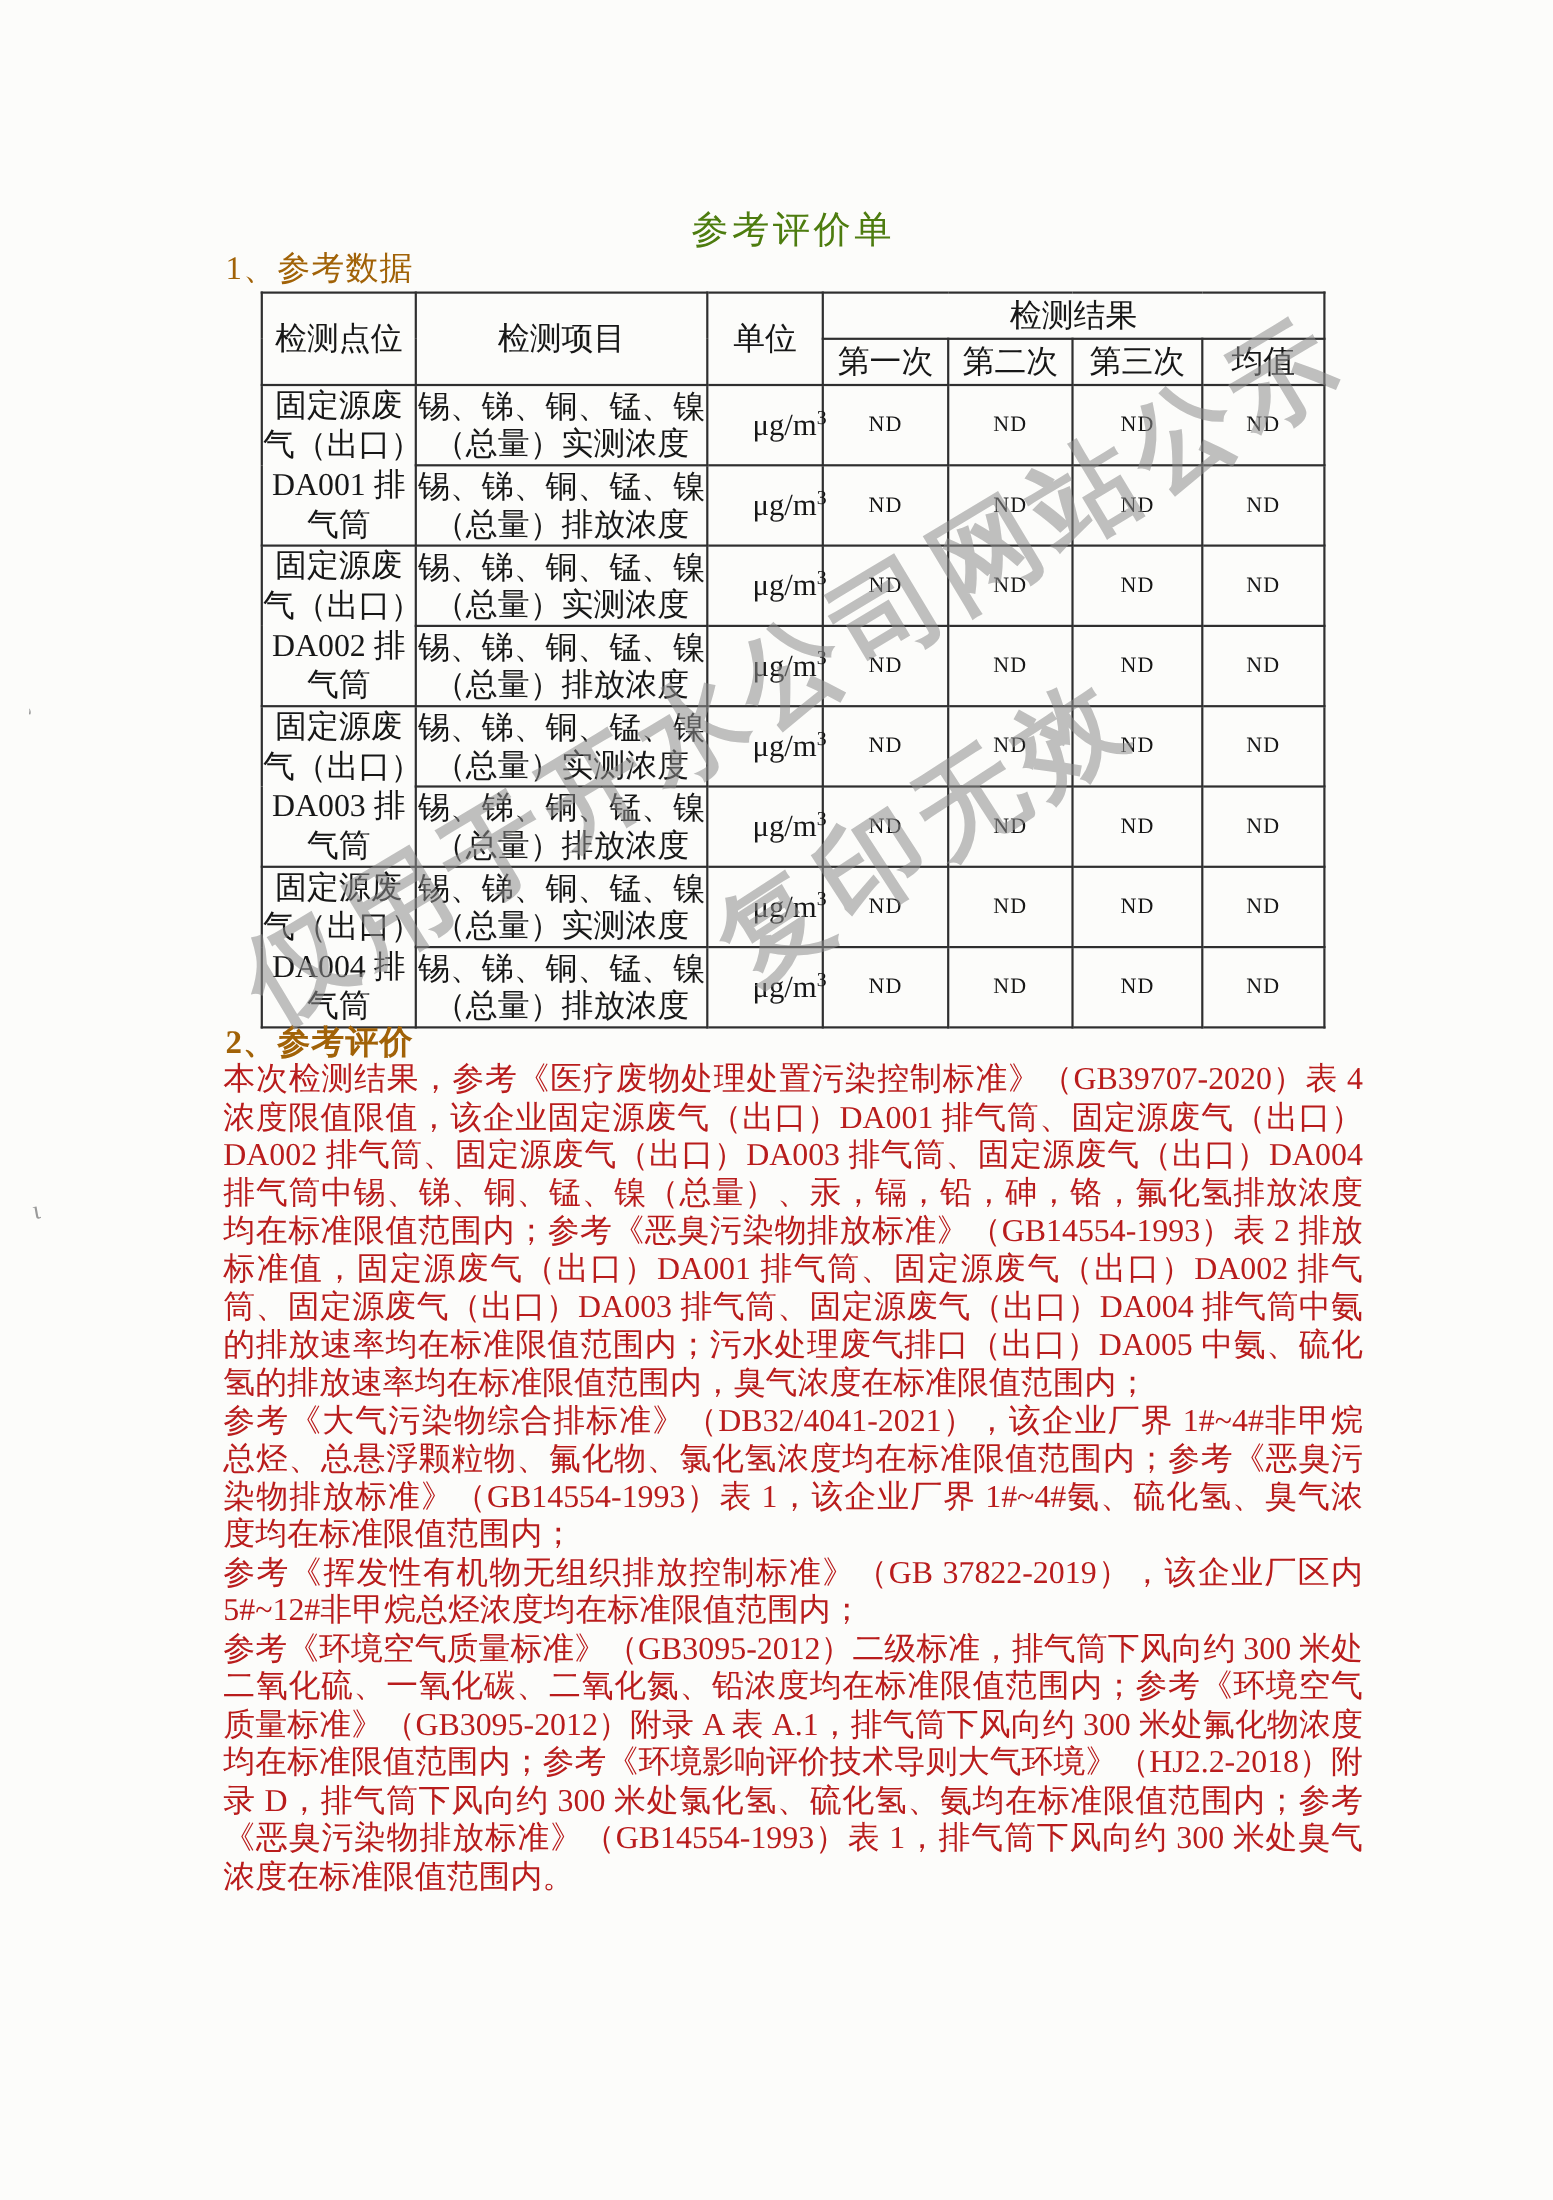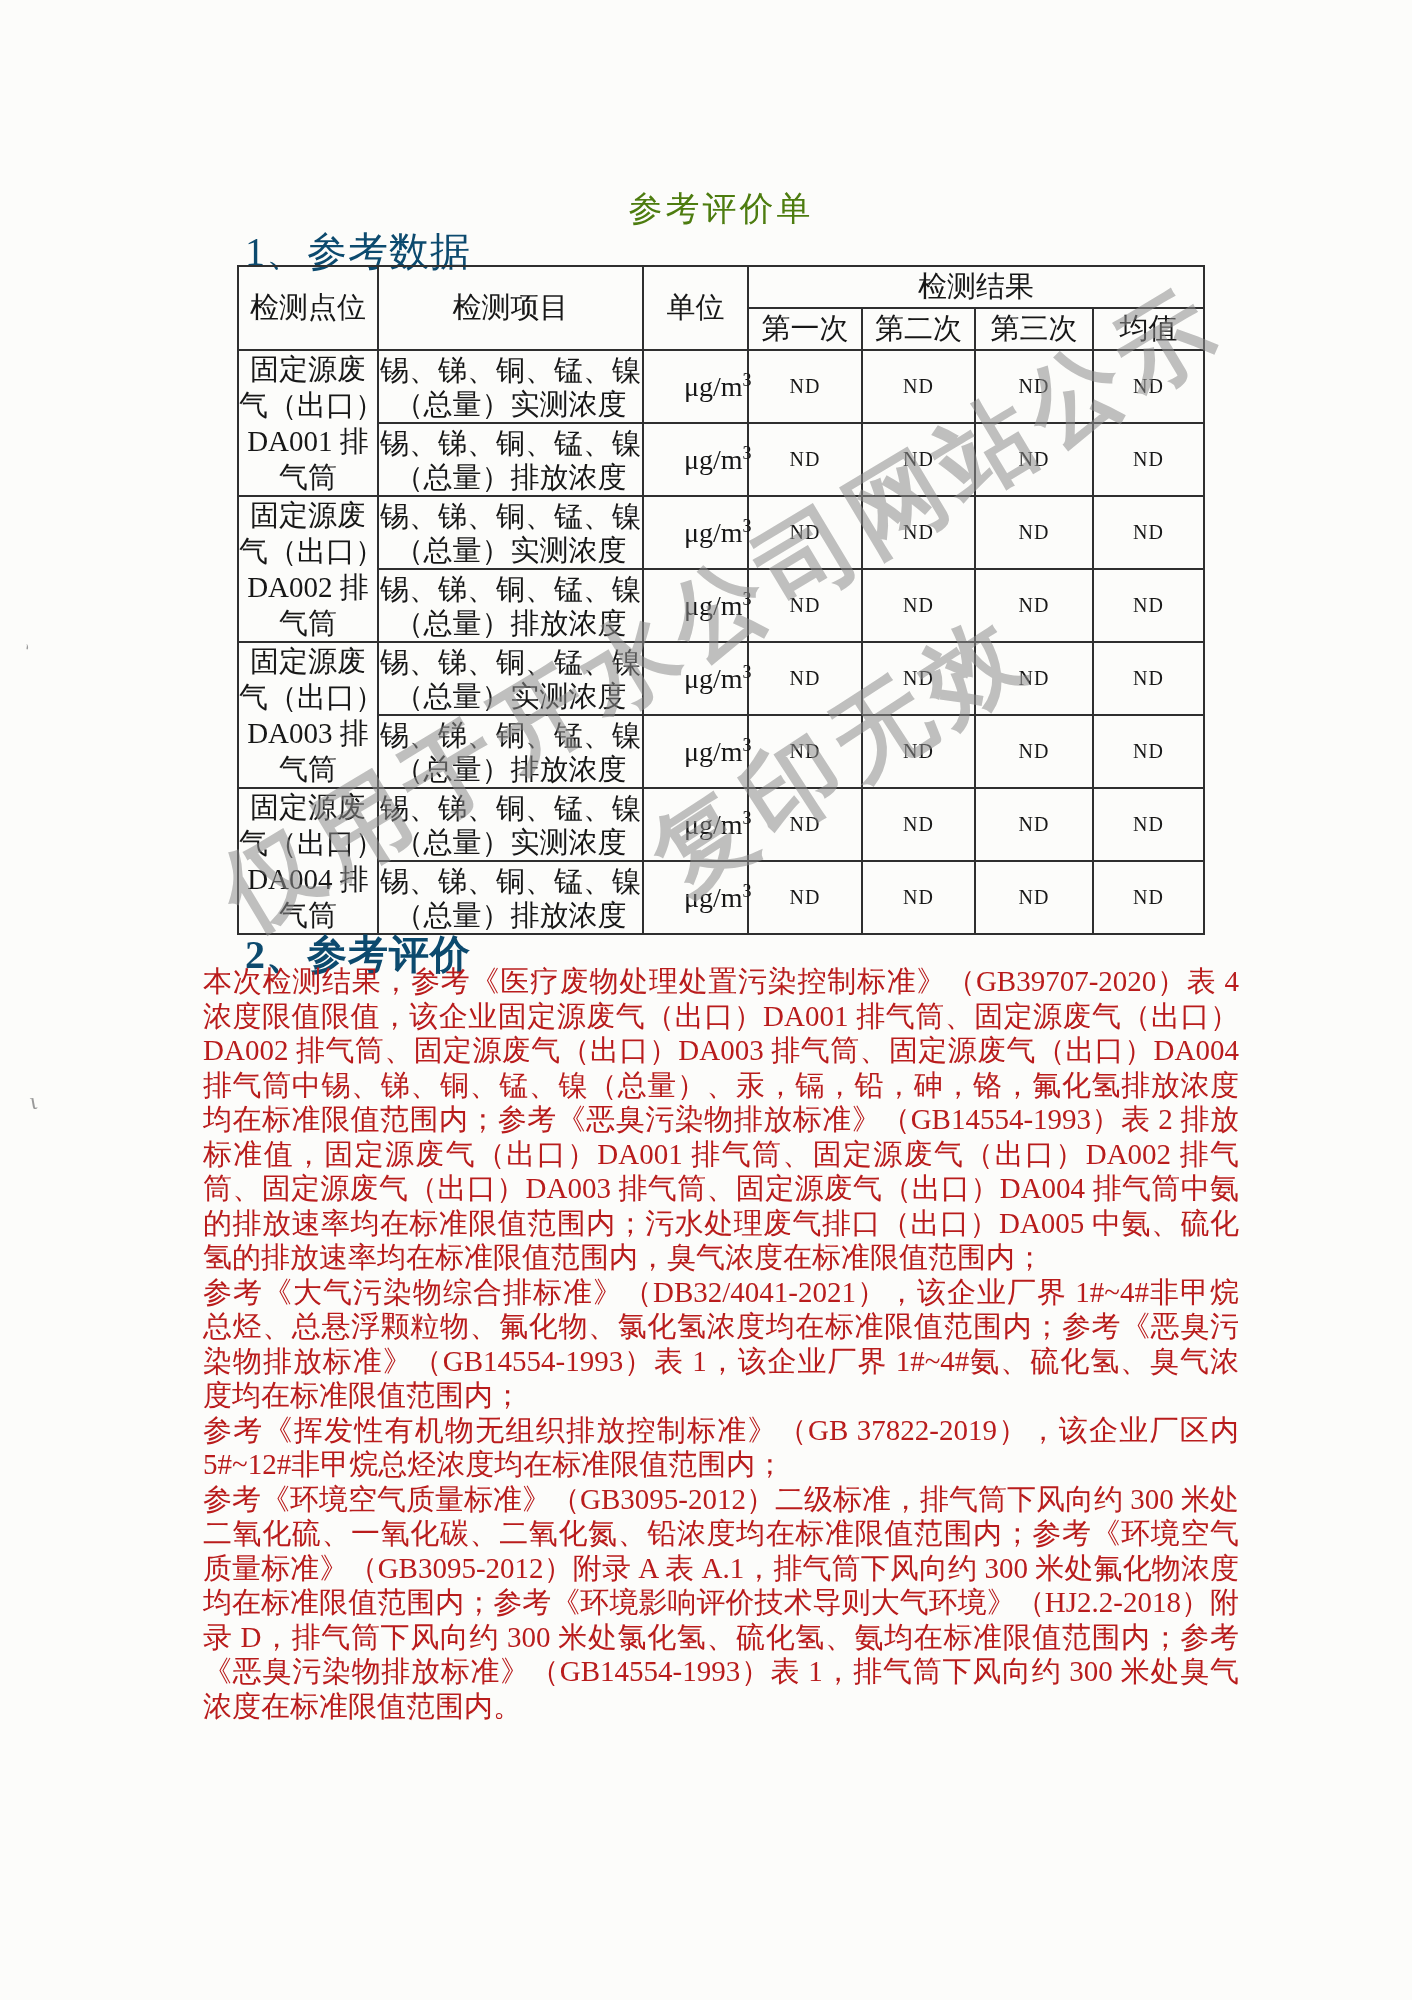--- a/index.html
+++ b/index.html
@@ -10,21 +10,21 @@
     background:#fcfcfa;
     overflow:hidden;
     font-family:"Liberation Serif","DejaVu Serif",serif;
     color:#1b1b1b;
   }
   .page-title {
     position:absolute; top:186px; left:203px; width:1036px;
     text-align:center; font-size:34px; letter-spacing:3px; color:#4d7c0f;
   }
   .section-heading {
-    position:absolute; left:205px; font-size:40px; letter-spacing:1px; color:#0c4a6e;margin-left:40px;
+    position:absolute; left:205px; font-size:30px; letter-spacing:1px; color:#a16207;
   }
   .section-heading.one { top:224px; }
   .section-heading.two { top:927px;font-weight:bold; }
 
   table.ref-table {
     position:absolute; left:237px; top:265px; width:966px;
     border-collapse:collapse; table-layout:fixed;
   }
   .ref-table th, .ref-table td {
     border:2px solid #2f2f2f;

